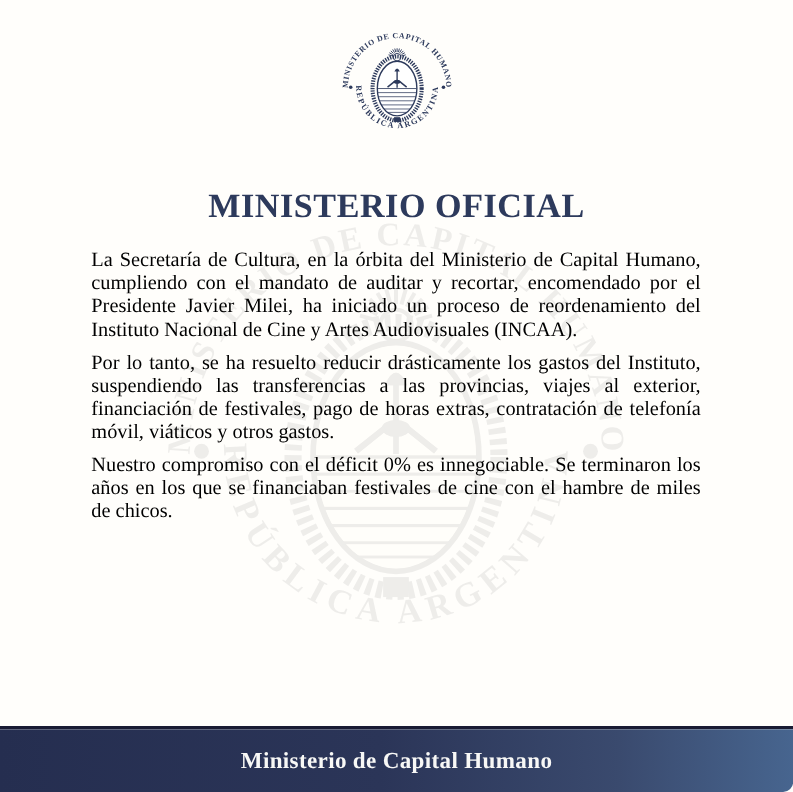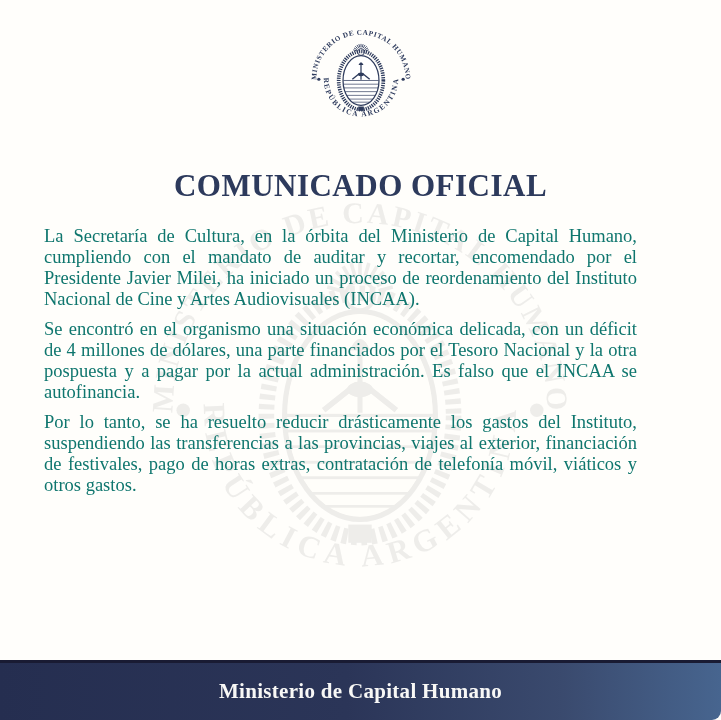--- a/index.html
+++ b/index.html
@@ -43,22 +43,22 @@
     text-align: center;
     font-size: 31px;
     font-weight: bold;
     letter-spacing: 0.5px;
     color: #2d3a5c;
     font-family: "Liberation Serif", serif;
   }
 
   
   .body-text {
-    margin: 22px 84px 0 44px;
-    color: #0f766e;
+    margin: 22px 84px 0 83px;
+    color: #000000;
   }
   .para {
     margin: 0 0 9px 0;
     font-size: 18.5px;
     line-height: 21px;
     text-align: justify;
     text-justify: inter-word;
   }
 
   
@@ -148,26 +148,26 @@
   </svg>
 
   <div class="content">
 
     <div class="seal-wrap">
       <svg class="seal" viewBox="0 0 200 200">
         <use href="#seal-symbol" width="200" height="200"></use>
       </svg>
     </div>
 
-    <h1 class="title">COMUNICADO OFICIAL</h1>
+    <h1 class="title">MINISTERIO OFICIAL</h1>
 
     <div class="body-text">
       <p class="para">La Secretaría de Cultura, en la órbita del Ministerio de Capital Humano, cumpliendo con el mandato de auditar y recortar, encomendado por el Presidente Javier Milei, ha iniciado un proceso de reordenamiento del Instituto Nacional de Cine y Artes Audiovisuales (INCAA).</p>
-      <p class="para">Se encontró en el organismo una situación económica delicada, con un déficit de 4 millones de dólares, una parte financiados por el Tesoro Nacional y la otra pospuesta y a pagar por la actual administración. Es falso que el INCAA se autofinancia.</p>
       <p class="para">Por lo tanto, se ha resuelto reducir drásticamente los gastos del Instituto, suspendiendo las transferencias a las provincias, viajes al exterior, financiación de festivales, pago de horas extras, contratación de telefonía móvil, viáticos y otros gastos.</p>
+      <p class="para">Nuestro compromiso con el déficit 0% es innegociable. Se terminaron los años en los que se financiaban festivales de cine con el hambre de miles de chicos.</p>
     </div>
 
   </div>
 
   <footer class="footer">
     <span class="footer-text">Ministerio de Capital Humano</span>
   </footer>
 
 </div>
 

